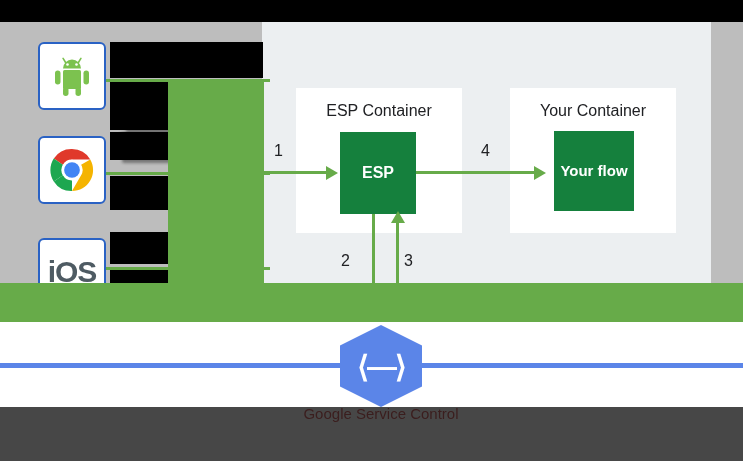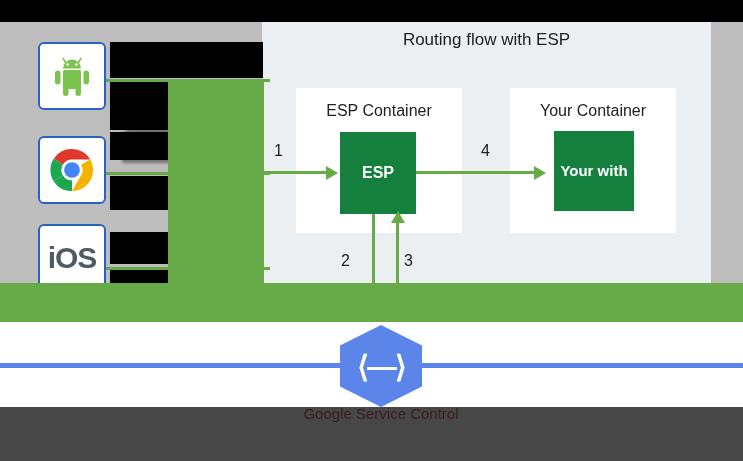--- a/index.html
+++ b/index.html
@@ -39,21 +39,21 @@
     background: #ffffff;
     border: 2px solid #2a62c4;
     border-radius: 6px;
     box-sizing: border-box;
     display: flex;
     align-items: center;
     justify-content: center;
   }
   #tile-android { left: 38px; top: 42px; }
   #tile-chrome  { left: 38px; top: 136px; }
-  #tile-ios     { left: 38px; top: 224px; }
+  #tile-ios     { left: 38px; top: 238px; }
 
   .ios-text {
     font-family: "Liberation Sans", sans-serif;
     font-weight: bold;
     font-size: 30px;
     color: #4e5b63;
     letter-spacing: -1px;
   }
 
   
@@ -243,21 +243,20 @@
 </style>
 </head>
 <body>
 
 <div id="stage">
 
   <div class="layer" id="gray-canvas"></div>
   <div class="layer" id="panel-light"></div>
   <div class="layer" id="right-gray"></div>
 
-  <div id="diagram-title">Routing flow with ESP</div>
 
   <div class="client-tile" id="tile-android">
     <svg width="40" height="44" viewBox="0 0 40 44">
       <g fill="#7cc24f">
         <rect x="11" y="16" width="18" height="19" rx="1.5"></rect>
         <rect x="11" y="33" width="5.5" height="9" rx="2.7"></rect>
         <rect x="23.5" y="33" width="5.5" height="9" rx="2.7"></rect>
         <rect x="3" y="16.5" width="5.5" height="14" rx="2.7"></rect>
         <rect x="31.5" y="16.5" width="5.5" height="14" rx="2.7"></rect>
         <path d="M11 14.5 A9 9 0 0 1 29 14.5 Z"></path>
@@ -305,21 +304,21 @@
   <div class="layer" id="green-block"></div>
 
   <div class="container-card" id="esp-container">
     <div class="container-label">ESP Container</div>
   </div>
   <div class="container-card" id="your-container">
     <div class="container-label">Your Container</div>
   </div>
 
   <div class="blue-box" id="esp-box">ESP</div>
-  <div class="blue-box" id="your-code-box">Your with</div>
+  <div class="blue-box" id="your-code-box">Your flow</div>
 
   <div class="arrow-line h-line" id="arr1-line"></div>
   <div class="arrow-head-right" id="arr1-head"></div>
 
   <div class="arrow-line h-line" id="arr4-line"></div>
   <div class="arrow-head-right" id="arr4-head"></div>
 
   <div class="arrow-line v-line" id="arr2-line"></div>
 
   <div class="arrow-line v-line" id="arr3-line"></div>

